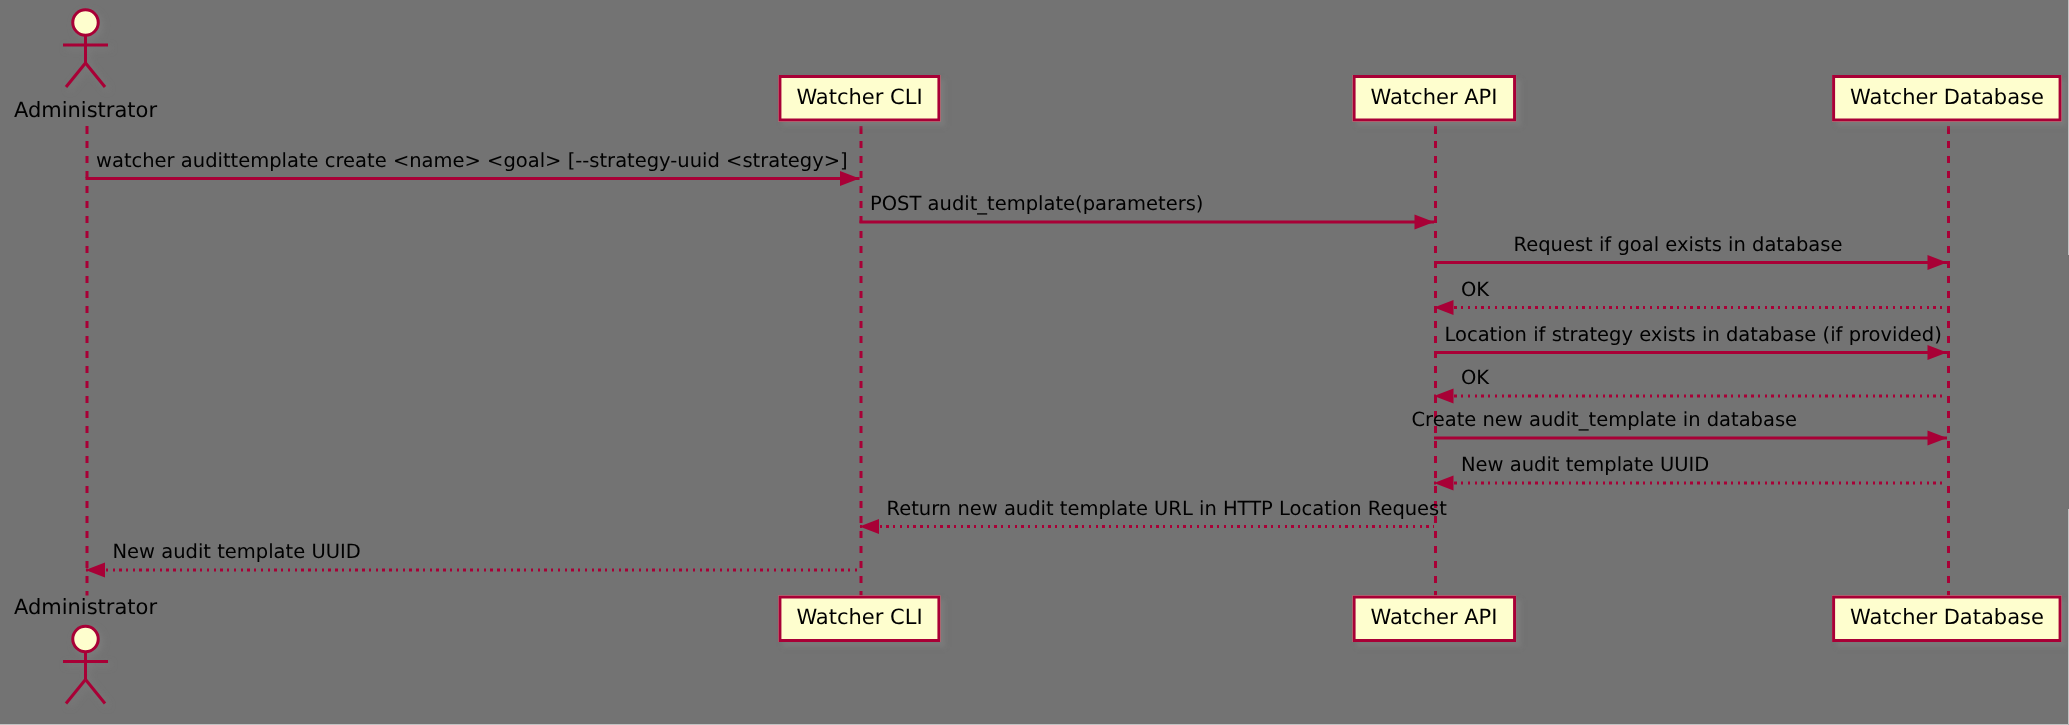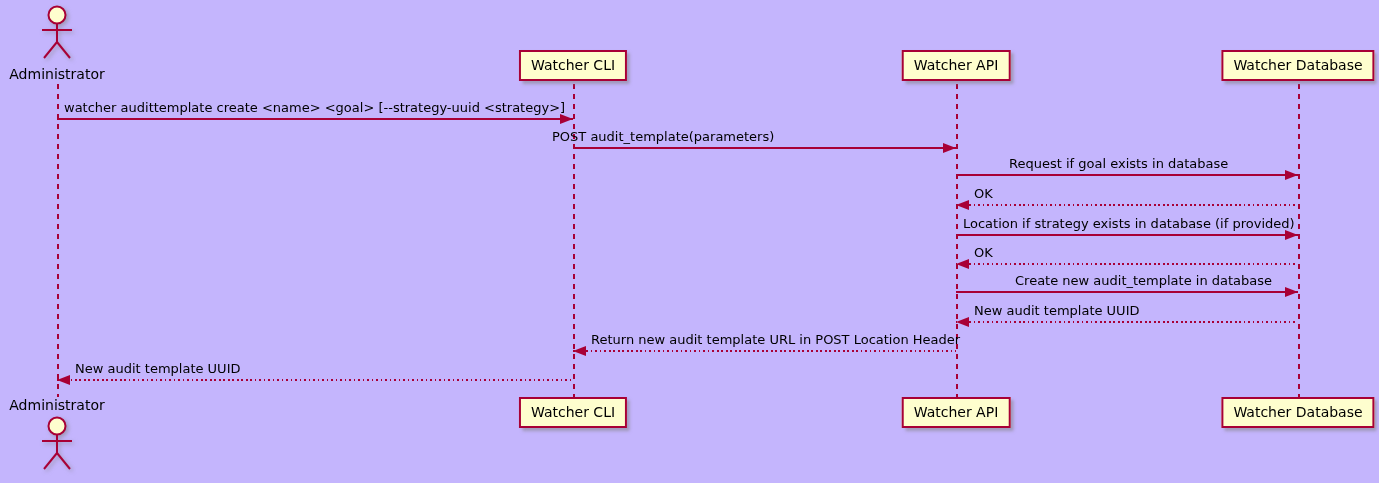--- a/index.html
+++ b/index.html
@@ -1,20 +1,20 @@
 <!DOCTYPE html>
 <html><head>
 <meta charset="utf-8">
 <style>
   html, body { margin: 0; padding: 0; background: #ffffff; }
   #stage {
     position: relative;
     width: 1379px;
     height: 483px;
-    background: #c4b5fd;
+    background: #737373;
     font-family: "DejaVu Sans", "Liberation Sans", sans-serif;
     overflow: hidden;
     text-align: center;
   }
   .lifeline {
     position: absolute;
     top: 84px;
     height: 313px;
     width: 1.5px;
     background: repeating-linear-gradient(to bottom, #A80036 0 5px, transparent 5px 10px);
@@ -102,40 +102,40 @@
   <div class="pbox" style="left:573px;  top:397px">Watcher CLI</div>
   <div class="pbox" style="left:956px;  top:397px">Watcher API</div>
   <div class="pbox" style="left:1298px; top:397px">Watcher Database</div>
 
   <div id="messages">
       <div class="msg-line" style="left: 57px; top: 118px; width: 516px;"></div>
       <div class="arrow-head right" style="left: 560px; top: 114px;"></div>
       <div class="msg-label" style="left: 64px; top: 100px;">watcher audittemplate create &lt;name&gt; &lt;goal&gt; [--strategy-uuid &lt;strategy&gt;]</div>
       <div class="msg-line" style="left: 573px; top: 147px; width: 383px;"></div>
       <div class="arrow-head right" style="left: 943px; top: 143px;"></div>
-      <div class="msg-label" style="left: 552px; top: 129px;">POST audit_template(parameters)</div>
+      <div class="msg-label" style="left: 580px; top: 129px;">POST audit_template(parameters)</div>
       <div class="msg-line" style="left: 956px; top: 174px; width: 342px;"></div>
       <div class="arrow-head right" style="left: 1285px; top: 170px;"></div>
       <div class="msg-label" style="left: 1009px; top: 156px;">Request if goal exists in database</div>
       <div class="msg-line dotted" style="left: 956px; top: 204px; width: 342px;"></div>
       <div class="arrow-head left" style="left: 956px; top: 200px;"></div>
       <div class="msg-label" style="left: 974px; top: 186px;">OK</div>
       <div class="msg-line" style="left: 956px; top: 234px; width: 342px;"></div>
       <div class="arrow-head right" style="left: 1285px; top: 230px;"></div>
       <div class="msg-label" style="left: 963px; top: 216px;">Location if strategy exists in database (if provided)</div>
       <div class="msg-line dotted" style="left: 956px; top: 263px; width: 342px;"></div>
       <div class="arrow-head left" style="left: 956px; top: 259px;"></div>
       <div class="msg-label" style="left: 974px; top: 245px;">OK</div>
       <div class="msg-line" style="left: 956px; top: 291px; width: 342px;"></div>
       <div class="arrow-head right" style="left: 1285px; top: 287px;"></div>
-      <div class="msg-label" style="left: 1015px; top: 273px;">Create new audit_template in database</div>
+      <div class="msg-label" style="left: 941px; top: 273px;">Create new audit_template in database</div>
       <div class="msg-line dotted" style="left: 956px; top: 321px; width: 342px;"></div>
       <div class="arrow-head left" style="left: 956px; top: 317px;"></div>
       <div class="msg-label" style="left: 974px; top: 303px;">New audit template UUID</div>
       <div class="msg-line dotted" style="left: 573px; top: 350px; width: 383px;"></div>
       <div class="arrow-head left" style="left: 573px; top: 346px;"></div>
-      <div class="msg-label" style="left: 591px; top: 332px;">Return new audit template URL in POST Location Header</div>
+      <div class="msg-label" style="left: 591px; top: 332px;">Return new audit template URL in HTTP Location Request</div>
       <div class="msg-line dotted" style="left: 57px; top: 379px; width: 516px;"></div>
       <div class="arrow-head left" style="left: 57px; top: 375px;"></div>
       <div class="msg-label" style="left: 75px; top: 361px;">New audit template UUID</div>
     </div>
 
 </div>
 
 </body></html>

